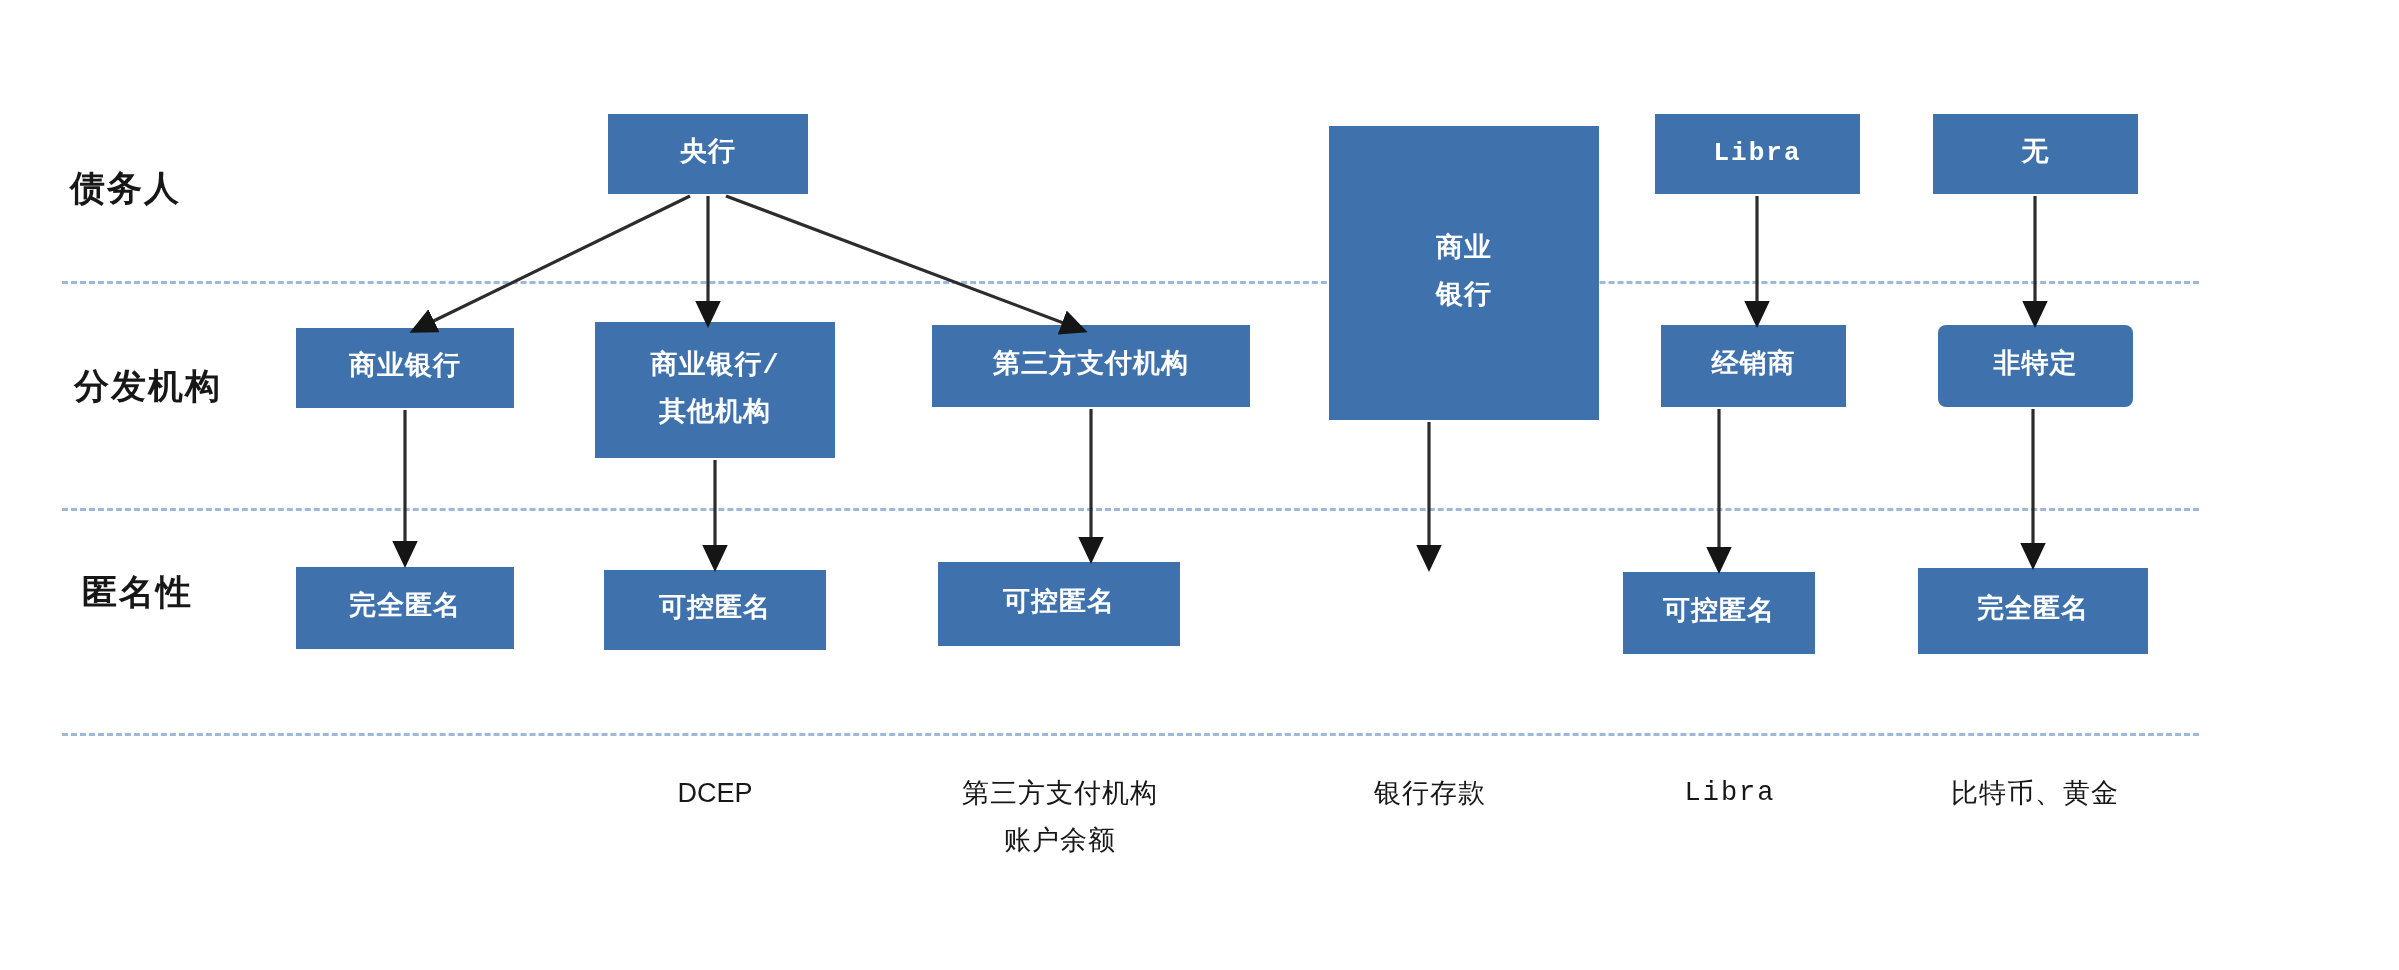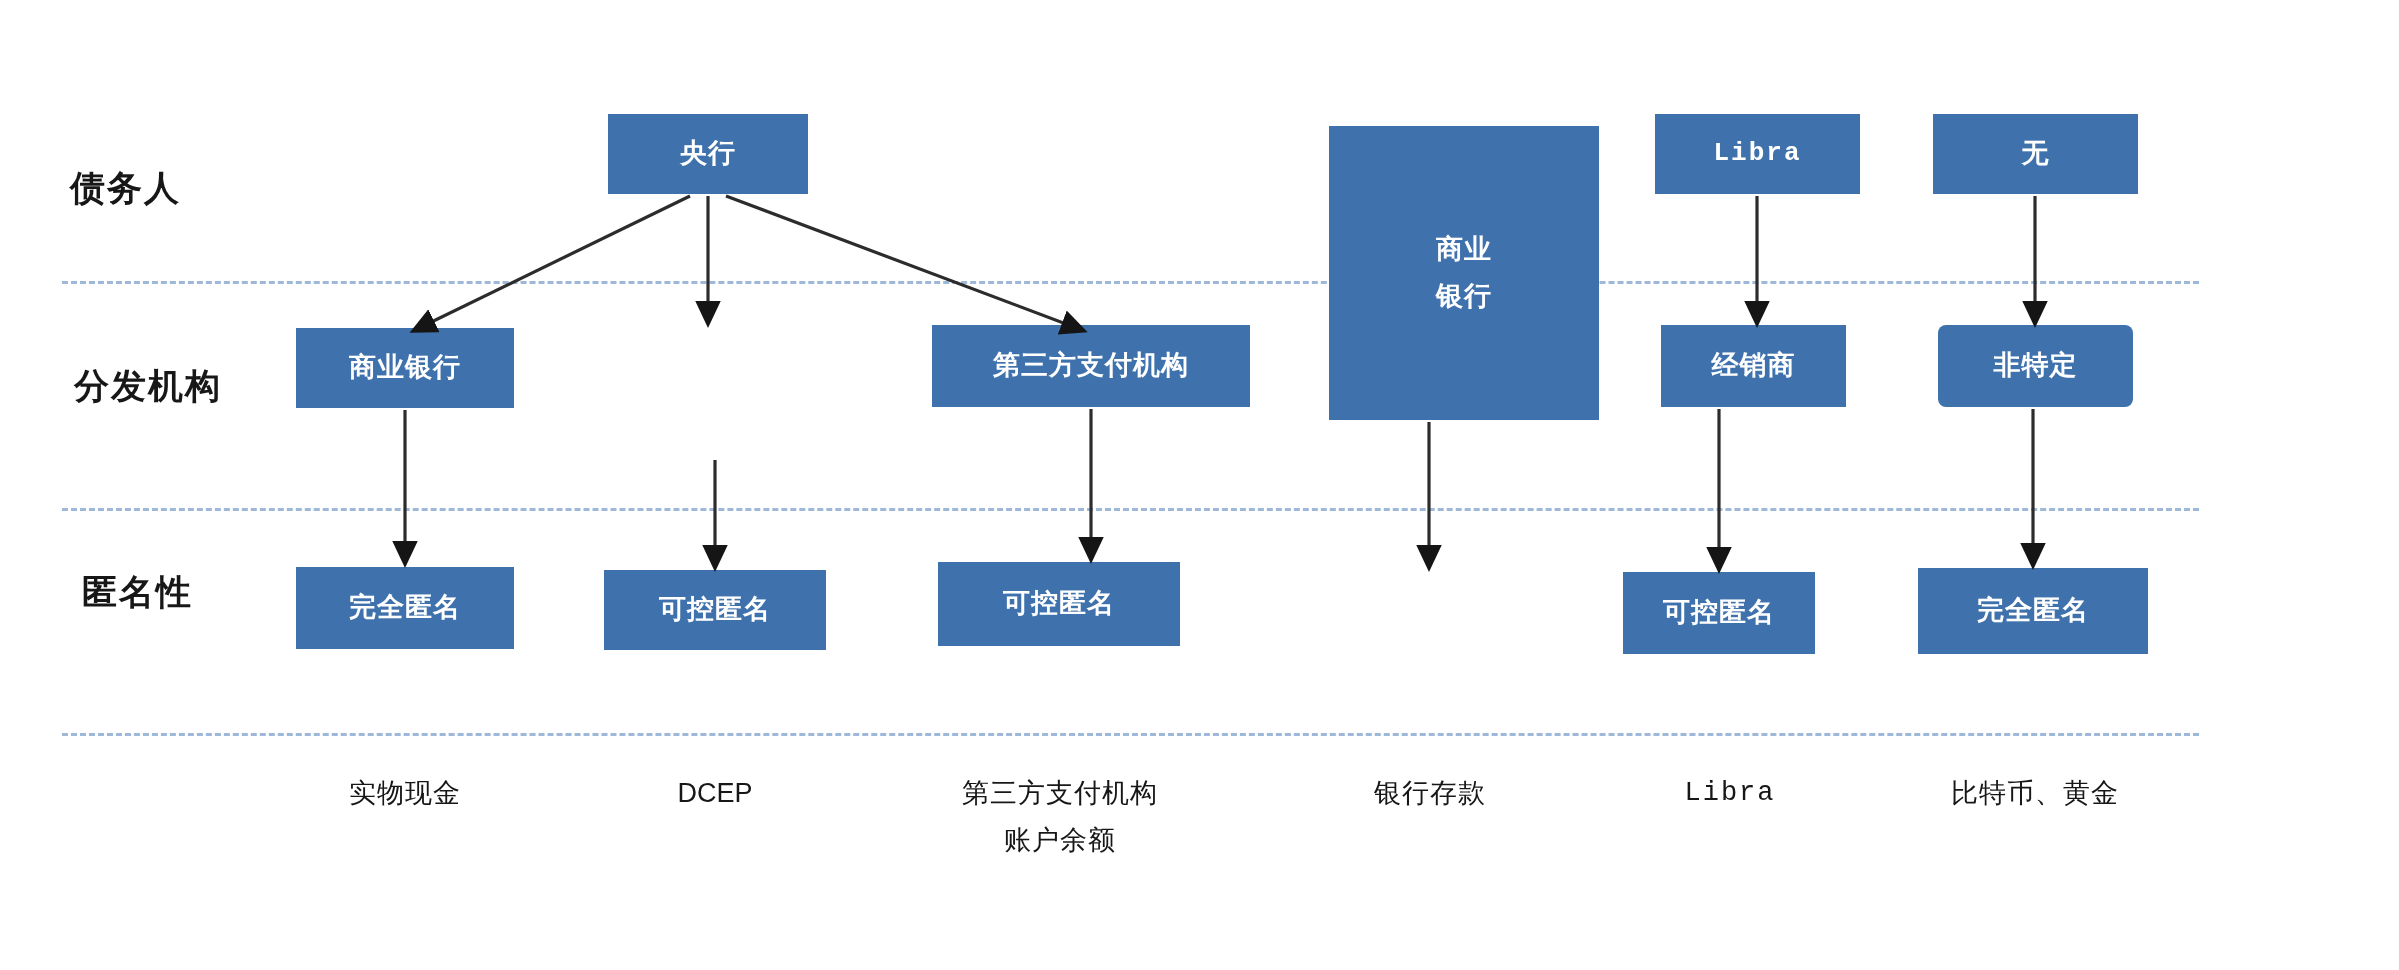--- a/index.html
+++ b/index.html
@@ -41,21 +41,21 @@
     display:flex;
     align-items:center;
     justify-content:center;
     text-align:center;
     font-size:27px;
     font-weight:700;
     letter-spacing:1px;
     line-height:1.75;
     box-sizing:border-box;
     padding:2px 6px;
-    font-family:Liberation Serif, serif;
+    font-family:Liberation Mono, monospace;
   }
   .node.mono{
     font-family:"Liberation Mono","DejaVu Sans Mono",monospace;
     font-size:26px;
     letter-spacing:2px;
   }
   .node .lines{white-space:pre-line;}
 
   
   .caption{
@@ -107,20 +107,24 @@
   </div>
 
   <div class="node" style="left:1933px;top:114px;width:205px;height:80px;">
     <span class="lines">无</span>
   </div>
 
   <div class="node" style="left:296px;top:328px;width:218px;height:80px;">
     <span class="lines">商业银行</span>
   </div>
 
+  <div class="node" style="left:595px;top:322px;width:240px;height:136px;">
+    <span class="lines">商业银行/
+其他机构</span>
+  </div>
 
   <div class="node" style="left:932px;top:325px;width:318px;height:82px;">
     <span class="lines">第三方支付机构</span>
   </div>
 
   <div class="node" style="left:1640px;top:325px;width:185px;height:82px;margin-left:21px;">
     <span class="lines">经销商</span>
   </div>
 
   <div class="node" style="left:1938px;top:325px;width:195px;height:82px;border-radius:8px;">
@@ -166,21 +170,20 @@
       <path d="M1429,422 L1429,566"></path>
 
       <path d="M1757,196 L1757,322"></path>
       <path d="M1719,409 L1719,568"></path>
 
       <path d="M2035,196 L2035,322"></path>
       <path d="M2033,409 L2033,564"></path>
     </g>
   </svg>
 
-  <div class="caption" style="left:285px;top:770px;width:240px;">实物现金</div>
 
   <div class="caption sans" style="left:600px;top:770px;width:230px;">DCEP</div>
 
   <div class="caption" style="left:930px;top:770px;width:260px;">第三方支付机构
 账户余额</div>
 
   <div class="caption" style="left:1320px;top:770px;width:220px;">银行存款</div>
 
   <div class="caption mono" style="left:1630px;top:770px;width:200px;">Libra</div>
 

